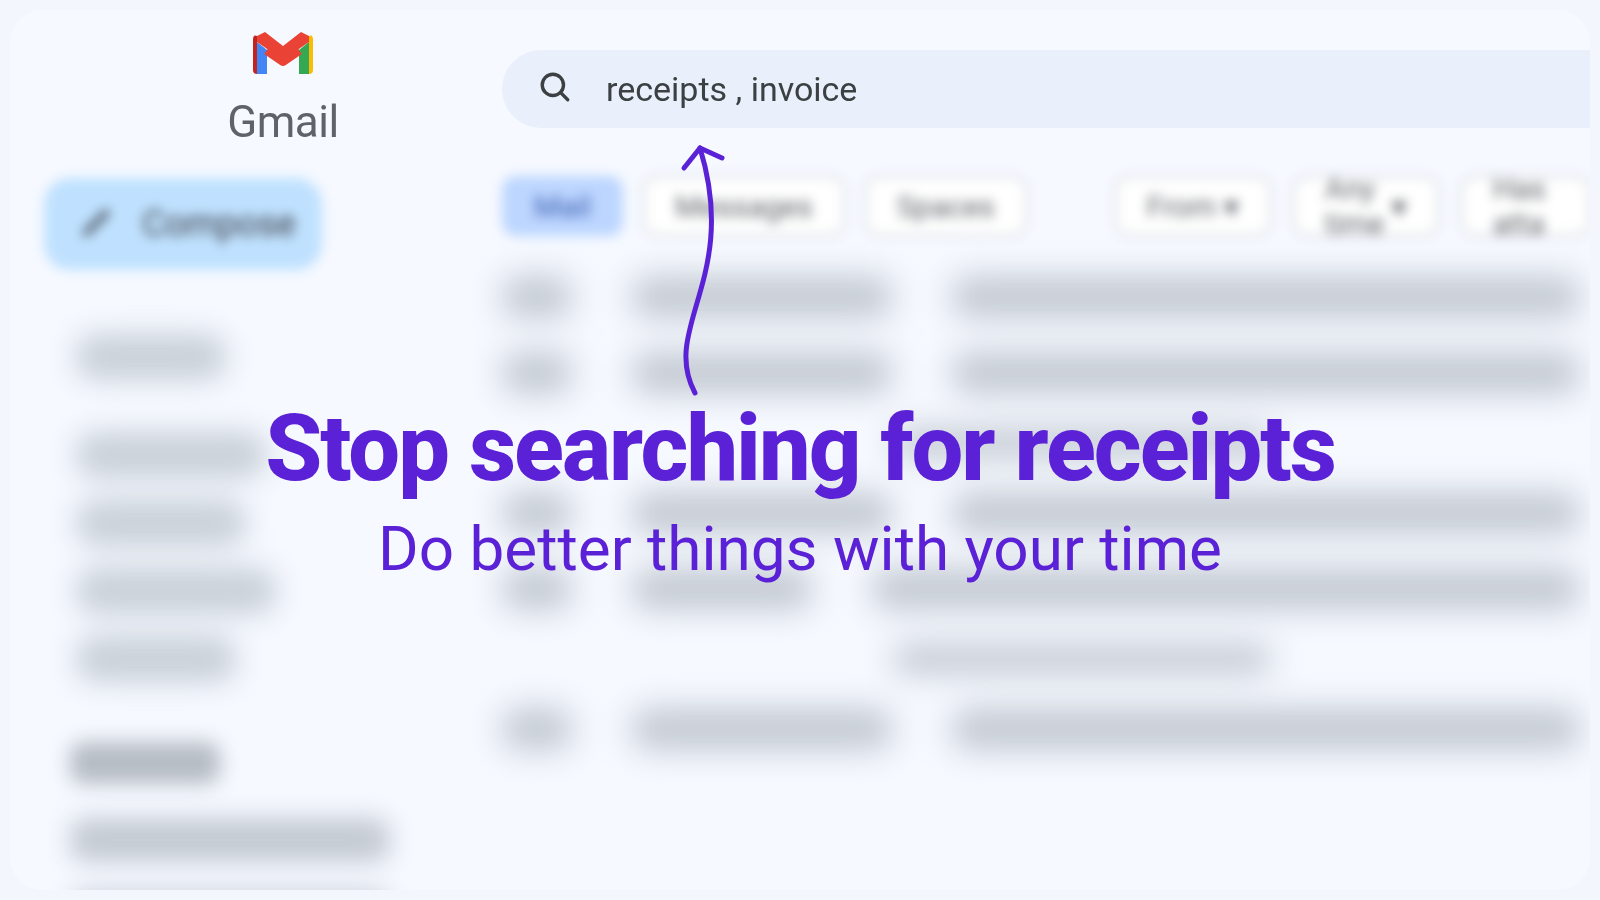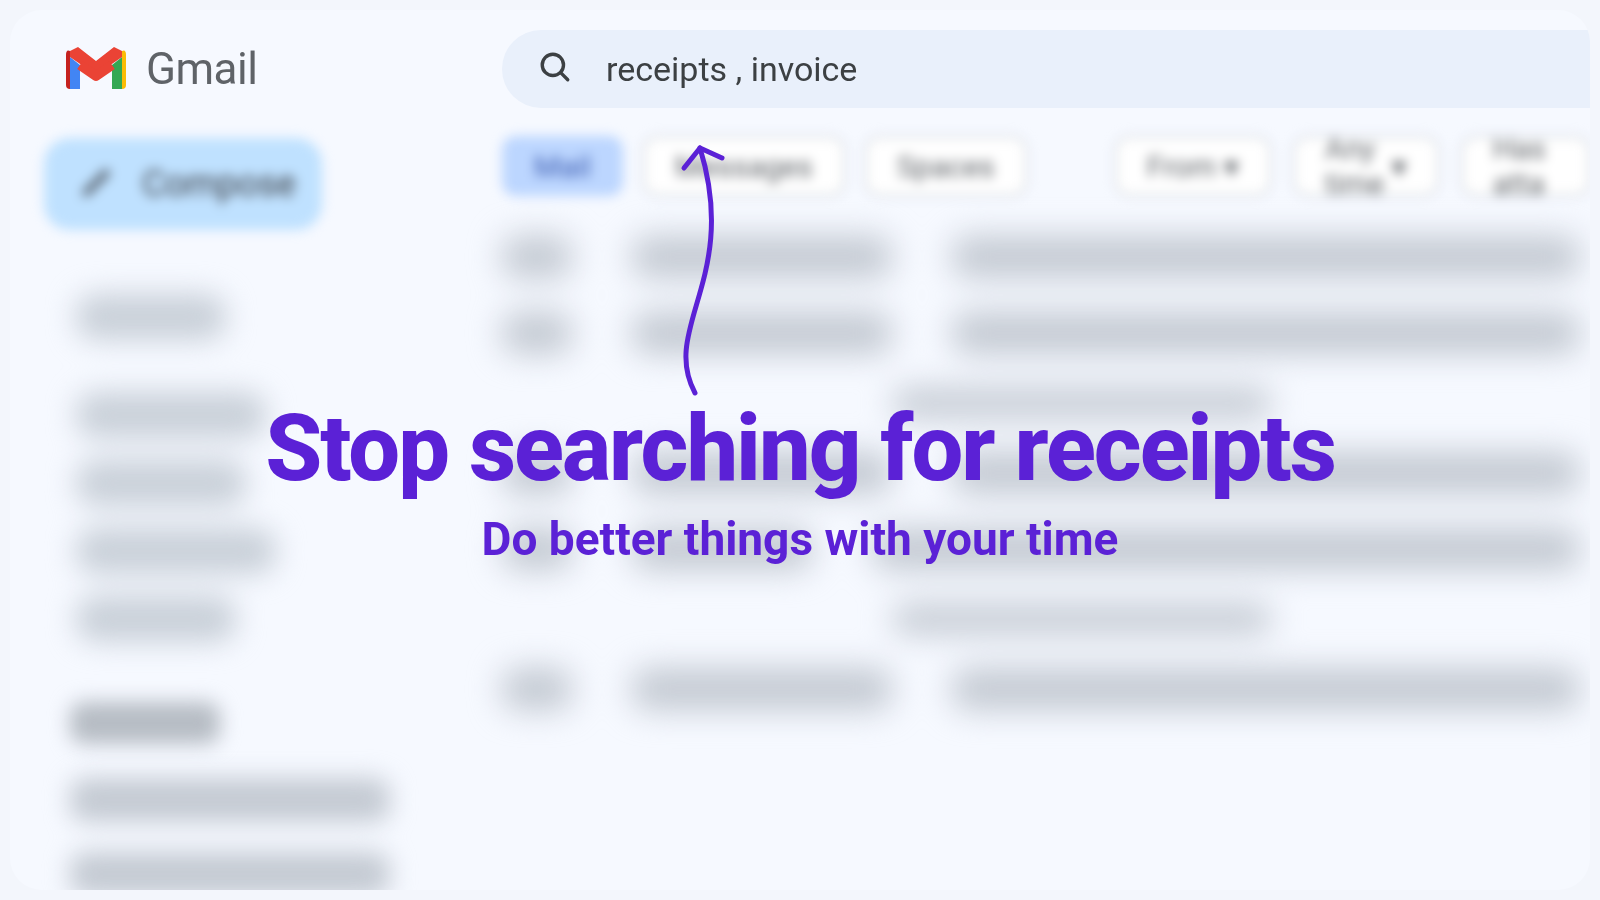--- a/index.html
+++ b/index.html
@@ -3,21 +3,21 @@
 <meta charset="utf-8">
 <style>
   * { box-sizing: border-box; margin: 0; padding: 0; }
   html, body { width: 1600px; height: 900px; overflow: hidden; font-family: -apple-system, BlinkMacSystemFont, "Segoe UI", Roboto, Arial, sans-serif; }
   body { background: #f3f6fc; position: relative; }
 
   .frame { position: absolute; inset: 10px; background: #f6f9ff; border-radius: 32px; overflow: hidden; }
 
   
   .header { display: flex; align-items: center; padding: 20px 0 20px 54px; gap: 0; }
-  .logo-block { display: flex; align-items: center; gap: 18px; width: 438px; }
+  .logo-block { display: flex; align-items: center; gap: 18px; width: 438px; flex-direction: column; }
   .gmail-logo { width: 64px; height: 48px; position: relative; }
   .brand-name { font-size: 44px; color: #5f6368; letter-spacing: -0.5px; }
 
   .search-bar { flex: 1; height: 78px; background: #e9f0fb; border-radius: 40px 0 0 40px; display: flex; align-items: center; padding: 0 36px; gap: 34px; }
   .search-bar svg { flex: 0 0 auto; }
   .search-text { font-size: 34px; color: #3c4043; font-weight: 400; }
 
   
   .main { display: flex; padding-left: 34px; }
   .sidebar { width: 458px; padding-top: 10px; }
@@ -47,21 +47,21 @@
   .list-row { display:flex; gap: 60px; align-items:center;}
   .cell { height: 42px; background:#c3c9d2; border-radius: 16px;}
   .cell.a { width: 70px;}
   .cell.b { width: 260px;}
   .cell.c { width: 460px;}
   .cell.s { height: 30px; width: 380px; margin-left: 390px;}
 
   
   .overlay { position: absolute; left: 0; right: 0; top: 391px; text-align: center; pointer-events: none; }
   .headline { font-size: 92px; font-weight: 800; color: #5b21d6; letter-spacing: -2px; line-height: 1.05; }
-  .subline { font-size: 46px; font-weight: 700; color: #5b21d6; margin-top: 14px; }
+  .subline { font-size: 62px; font-weight: 400; color: #5b21d6; margin-top: 14px; }
 
   .arrow { position: absolute; left: 620px; top: 118px; pointer-events: none; }
 </style>
 </head>
 <body>
 
 <div class="frame">
 
   <div class="header">
     <div class="logo-block">

